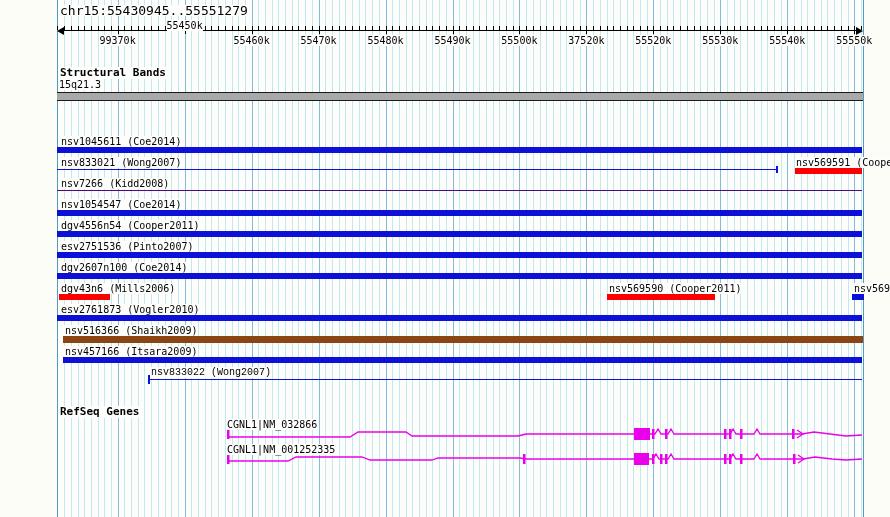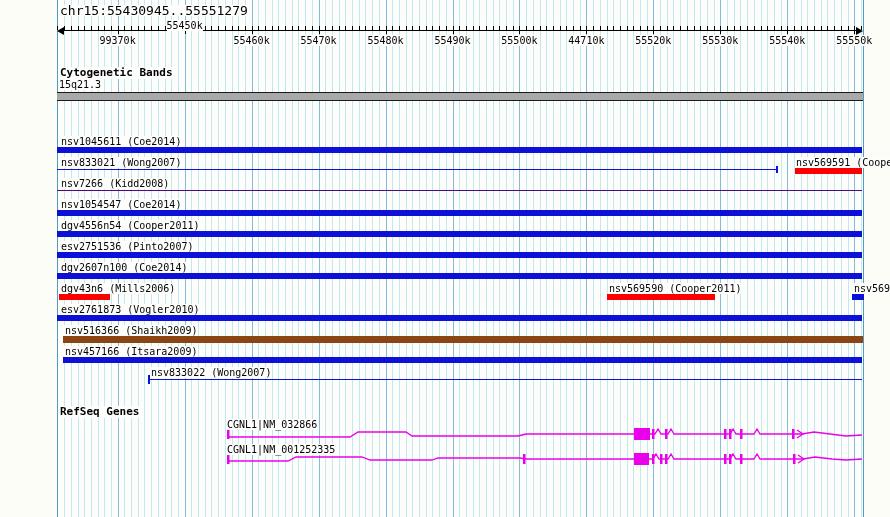--- a/index.html
+++ b/index.html
@@ -311,28 +311,28 @@
       <div class="tick" style="left: 847.5px; top: 26px; height: 4px;"></div>
       <div class="tick" style="left: 854.2px; top: 26px; height: 8px;"></div>
       <div class="tick" style="left: 860.9px; top: 26px; height: 4px;"></div>
       <div class="tick-label" style="left: 117.6px; top: 35px;">99370k</div>
       <div class="tick-label" style="left: 184.6px; top: 20px;">55450k</div>
       <div class="tick-label" style="left: 251.6px; top: 35px;">55460k</div>
       <div class="tick-label" style="left: 318.5px; top: 35px;">55470k</div>
       <div class="tick-label" style="left: 385.5px; top: 35px;">55480k</div>
       <div class="tick-label" style="left: 452.5px; top: 35px;">55490k</div>
       <div class="tick-label" style="left: 519.4px; top: 35px;">55500k</div>
-      <div class="tick-label" style="left: 586.4px; top: 35px;">44710k</div>
+      <div class="tick-label" style="left: 586.4px; top: 35px;">37520k</div>
       <div class="tick-label" style="left: 653.3px; top: 35px;">55520k</div>
       <div class="tick-label" style="left: 720.3px; top: 35px;">55530k</div>
       <div class="tick-label" style="left: 787.3px; top: 35px;">55540k</div>
       <div class="tick-label" style="left: 854.2px; top: 35px;">55550k</div>
     </div>
 
-  <div class="lbl title" style="left:59px;top:67px;">Cytogenetic Bands</div>
+  <div class="lbl title" style="left:59px;top:67px;">Structural Bands</div>
   <div class="lbl" style="left:58px;top:79px;">15q21.3</div>
   <div class="cyto-bar" style="left:57px;top:92px;width:806px;height:7px;"></div>
 
   <div id="dgv-rows">
       <div class="lbl" style="left: 60px; top: 136px;">nsv1045611 (Coe2014)</div>
       <div class="feat-box" style="left: 57px; top: 147px; width: 805px; height: 6px; background: rgb(13, 17, 216);"></div>
       <div class="lbl" style="left: 60px; top: 157px;">nsv833021 (Wong2007)</div>
       <div class="feat-line" style="left: 57px; top: 169px; width: 720px; background: rgb(13, 17, 216);"></div>
       <div class="feat-tick" style="left: 776px; top: 166px; height: 7px; background: rgb(13, 17, 216);"></div>
       <div class="lbl" style="left: 795px; top: 157px;">nsv569591 (Coope</div>
@@ -352,21 +352,21 @@
       <div class="lbl" style="left: 608px; top: 283px;">nsv569590 (Cooper2011)</div>
       <div class="feat-box" style="left: 607px; top: 294px; width: 108px; height: 6px; background: rgb(250, 0, 0);"></div>
       <div class="lbl" style="left: 853px; top: 283px;">nsv5695</div>
       <div class="feat-box" style="left: 852px; top: 294px; width: 12px; height: 6px; background: rgb(13, 17, 216);"></div>
       <div class="lbl" style="left: 60px; top: 304px;">esv2761873 (Vogler2010)</div>
       <div class="feat-box" style="left: 57px; top: 315px; width: 805px; height: 6px; background: rgb(13, 17, 216);"></div>
       <div class="lbl" style="left: 64px; top: 325px;">nsv516366 (Shaikh2009)</div>
       <div class="feat-box" style="left: 63px; top: 336px; width: 800px; height: 7px; background: rgb(139, 69, 19);"></div>
       <div class="lbl" style="left: 64px; top: 346px;">nsv457166 (Itsara2009)</div>
       <div class="feat-box" style="left: 63px; top: 357px; width: 799px; height: 6px; background: rgb(13, 17, 216);"></div>
-      <div class="lbl" style="left: 150px; top: 367px;">nsv833022 (Wong2007)</div>
+      <div class="lbl" style="left: 150px; top: 367px; font-family: Liberation Mono, monospace;">nsv833022 (Wong2007)</div>
       <div class="feat-line" style="left: 148px; top: 379px; width: 714px; background: rgb(13, 17, 216);"></div>
       <div class="feat-tick" style="left: 148px; top: 375px; height: 9px; background: rgb(13, 17, 216);"></div>
     </div>
 
   <div class="lbl title" style="left:59px;top:406px;">RefSeq Genes</div>
   <div id="gene-labels">
       <div class="lbl" style="left: 226px; top: 419px;">CGNL1|NM_032866</div>
       <div class="lbl" style="left: 226px; top: 444px;">CGNL1|NM_001252335</div>
     </div>
   <svg id="genes-svg" width="890" height="517">

